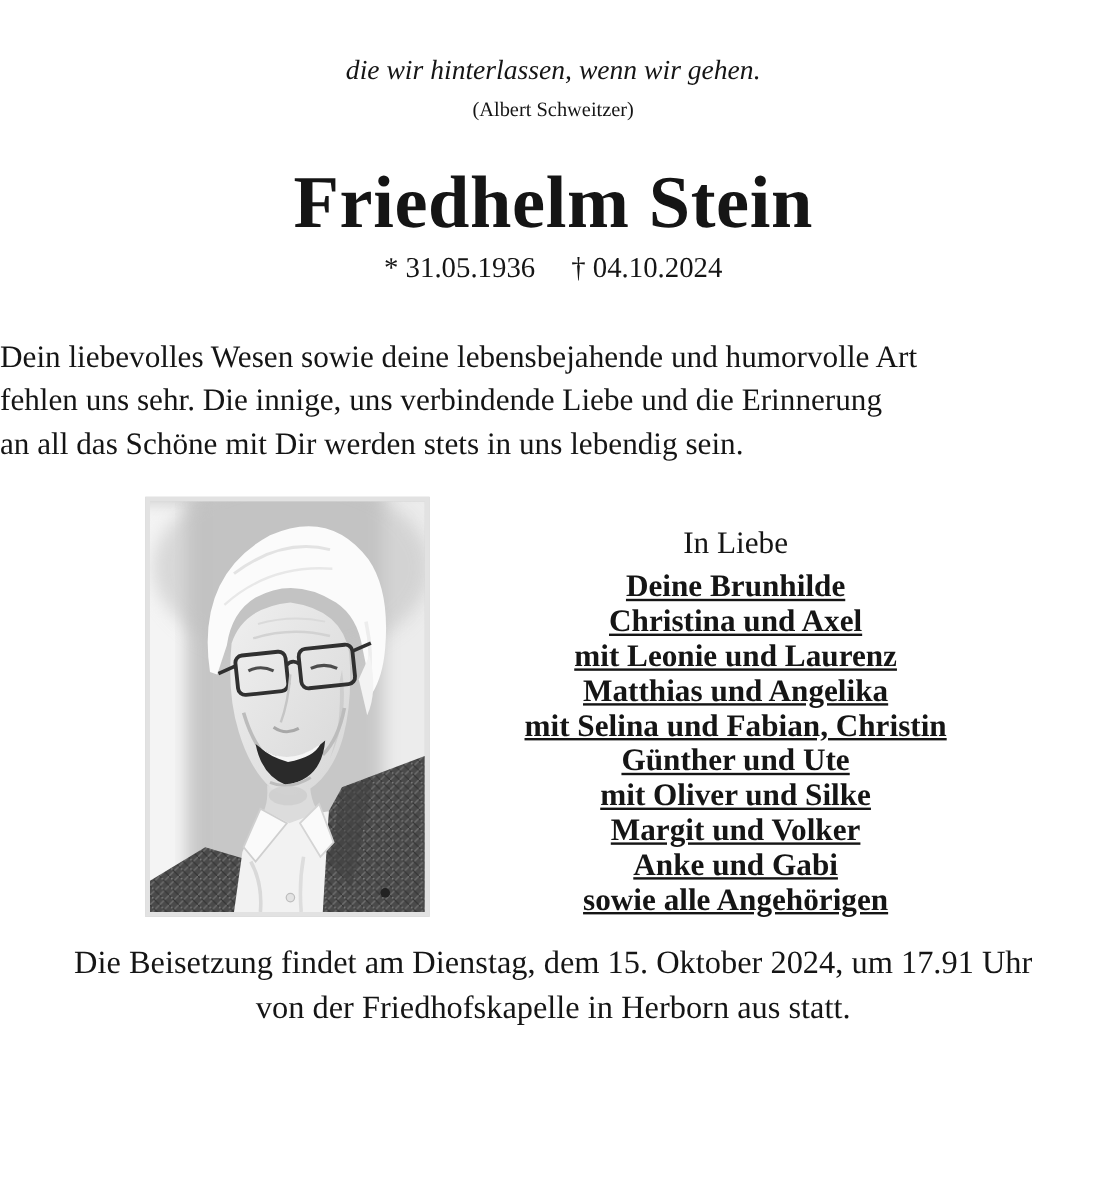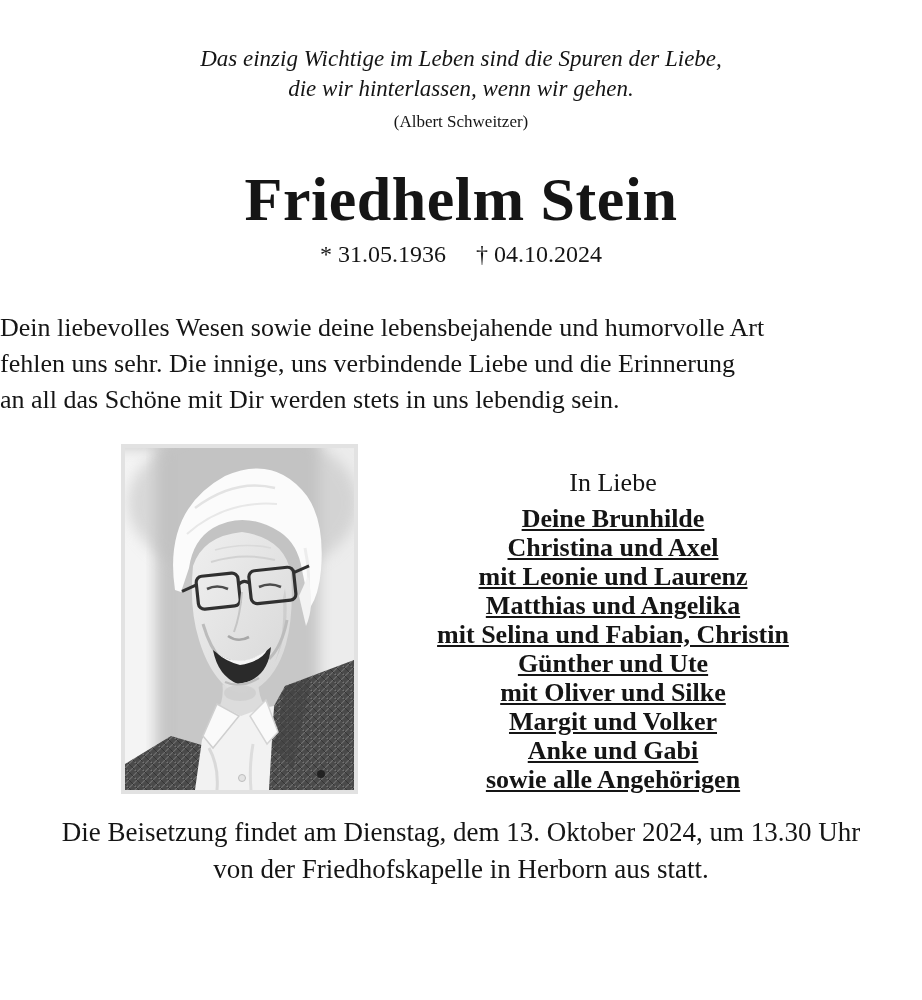--- a/index.html
+++ b/index.html
@@ -85,21 +85,20 @@
     line-height:37px;
   }
   .funeral-line { display:block; white-space:nowrap; }
 </style>
 </head>
 <body>
 
 <div class="page">
 
   <div class="quote">
-    <span class="quote-line">Das einzig Wichtige im Leben sind die Spuren der Liebe,</span>
     <span class="quote-line">die wir hinterlassen, wenn wir gehen.</span>
   </div>
   <div class="attribution">(Albert Schweitzer)</div>
 
   <div class="deceased-name">Friedhelm Stein</div>
 
   <div class="dates">
     <span>* 31.05.1936</span>
     <span>† 04.10.2024</span>
   </div>
@@ -200,17 +199,17 @@
         <div class="mourner-name">mit Oliver und Silke</div>
         <div class="mourner-name">Margit und Volker</div>
         <div class="mourner-name">Anke und Gabi</div>
         <div class="mourner-name">sowie alle Angehörigen</div>
       </div>
     </div>
   </div>
 
 
   <div class="funeral">
-    <span class="funeral-line">Die Beisetzung findet am Dienstag, dem 13. Oktober 2024, um 13.30 Uhr</span>
+    <span class="funeral-line">Die Beisetzung findet am Dienstag, dem 15. Oktober 2024, um 17.91 Uhr</span>
     <span class="funeral-line">von der Friedhofskapelle in Herborn aus statt.</span>
   </div>
 
 </div>
 
 </body></html>

